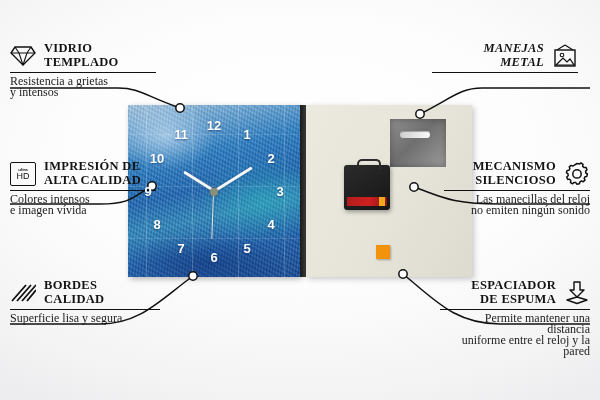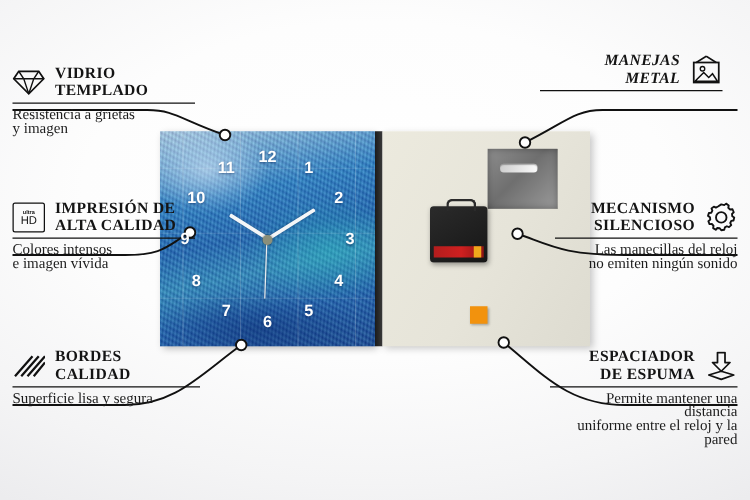--- a/index.html
+++ b/index.html
@@ -168,37 +168,37 @@
     <g fill="#ffffff" stroke="#111111" stroke-width="1.5">
       <circle cx="180" cy="108" r="4.2"></circle>
       <circle cx="152" cy="186" r="4.2"></circle>
       <circle cx="193" cy="276" r="4.2"></circle>
       <circle cx="420" cy="114" r="4.2"></circle>
       <circle cx="414" cy="187" r="4.2"></circle>
       <circle cx="403" cy="274" r="4.2"></circle>
     </g>
   </svg>
 
-  <div class="callout left" style="left:10px;top:42px;width:146px;margin-top:10px;">
+  <div class="callout left" style="left:10px;top:42px;width:146px;">
     <div class="c-head">
       <span class="ico">
         <svg width="26" height="22" viewBox="0 0 26 22">
           <path d="M5 2 L21 2 L25 8 L13 20 L1 8 Z" fill="none" stroke="#111" stroke-width="1.4"></path>
           <path d="M1 8 L25 8 M5 2 L9 8 L13 20 M21 2 L17 8 L13 20 M9 8 L17 8" stroke="#111" stroke-width="1.1" fill="none"></path>
         </svg>
       </span>
       <span class="c-title">
         <span>VIDRIO</span><br>
         <span>TEMPLADO</span>
       </span>
     </div>
     <div class="c-rule"></div>
     <div class="c-desc">
       <span>Resistencia a grietas</span><br>
-      <span>y imagen</span>
+      <span>y intensos</span>
     </div>
   </div>
 
   <div class="callout left" style="left:10px;top:160px;width:146px;">
     <div class="c-head">
       <span class="ico">
         <span class="hd-box">
           <span class="hd-ultra">ultra</span>
           <span class="hd-big">HD</span>
         </span>

